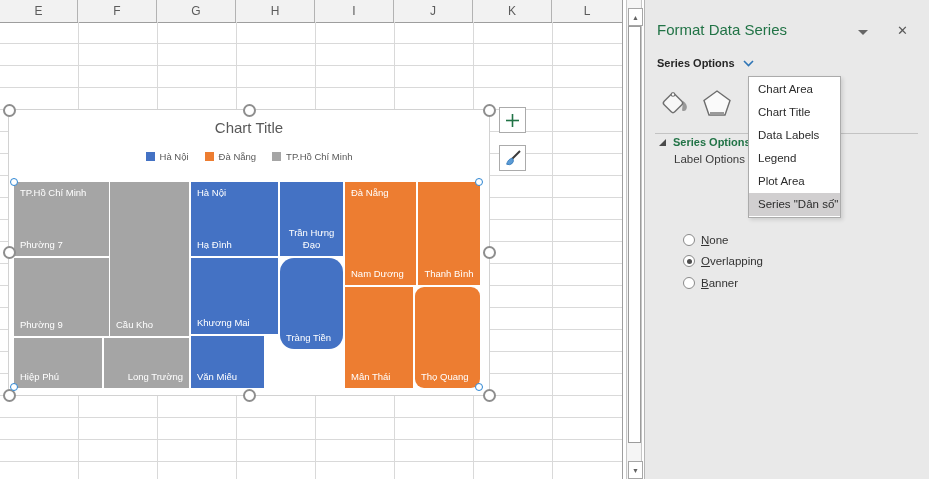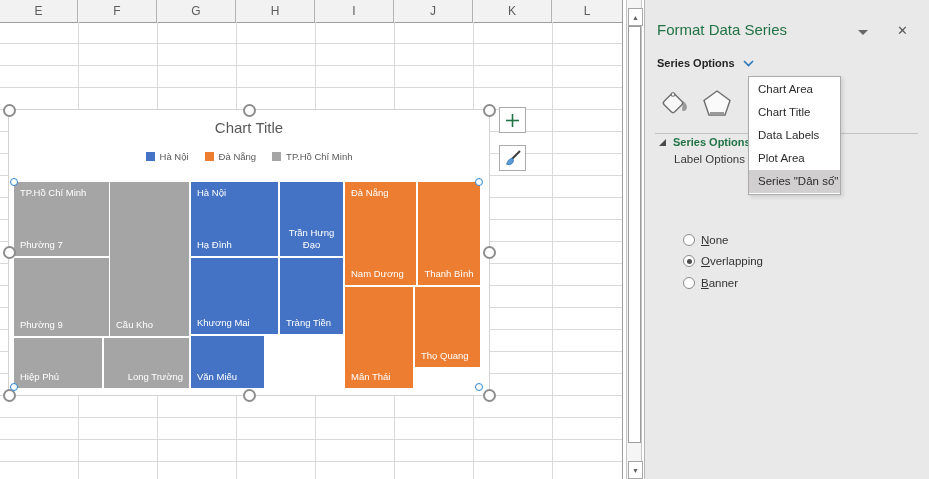--- a/index.html
+++ b/index.html
@@ -143,38 +143,38 @@
     <div class="tile hdr c-blue" style="left:177px;top:0;width:87px;height:74px;">
       <span>Hà Nội</span>
       <span>Hạ Đình</span>
     </div>
     <div class="tile c-blue" style="left:177px;top:76px;width:87px;height:76px;">
       <span>Khương Mai</span>
     </div>
     <div class="tile ctr c-blue" style="left:266px;top:0;width:63px;height:74px;">
       <span>Trần Hưng Đạo</span>
     </div>
-    <div class="tile c-blue" style="left:266px;top:76px;width:63px;height:76px;">
+    <div class="tile c-blue" style="left:266px;top:76px;width:63px;height:91px;border-radius:14px;">
       <span>Tràng Tiền</span>
     </div>
     <div class="tile c-blue" style="left:177px;top:154px;width:73px;height:52px;">
       <span>Văn Miếu</span>
     </div>
 
     <div class="tile hdr c-orange" style="left:331px;top:0;width:71px;height:103px;">
       <span>Đà Nẵng</span>
       <span>Nam Dương</span>
     </div>
     <div class="tile ctr c-orange" style="left:404px;top:0;width:62px;height:103px;">
       <span>Thanh Bình</span>
     </div>
     <div class="tile c-orange" style="left:331px;top:105px;width:68px;height:101px;">
       <span>Mân Thái</span>
     </div>
-    <div class="tile c-orange" style="left:401px;top:105px;width:65px;height:80px;">
+    <div class="tile c-orange" style="left:401px;top:105px;width:65px;height:101px;border-radius:9px;">
       <span>Thọ Quang</span>
     </div>
 
     <div class="bhandle" style="left:-4px;top:-4px;"></div>
     <div class="bhandle" style="left:461px;top:-4px;"></div>
     <div class="bhandle" style="left:-4px;top:201px;"></div>
     <div class="bhandle" style="left:461px;top:201px;"></div>
   </div>
 </div>
 
@@ -245,15 +245,16 @@
   <div class="radiorow" style="top:233px;">
     <span class="rcirc"></span>
     <span><span class="ak">B</span><span>anner</span></span>
   </div>
 </div>
 
 <div id="dropdown" class="abs">
   <div class="ddi">Chart Area</div>
   <div class="ddi">Chart Title</div>
   <div class="ddi">Data Labels</div>
+  <div class="ddi">Legend</div>
   <div class="ddi">Plot Area</div>
   <div class="ddi hl">Series "Dân số"</div>
 </div>
 
 </body></html>

